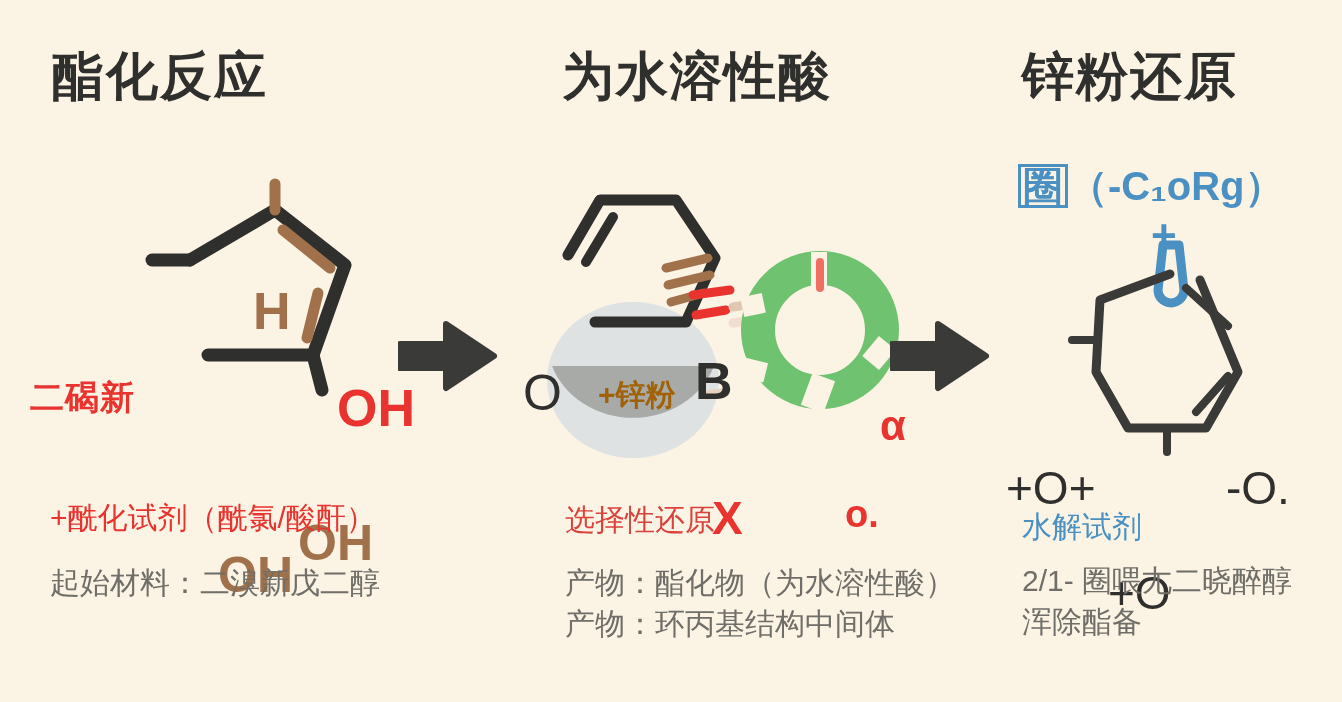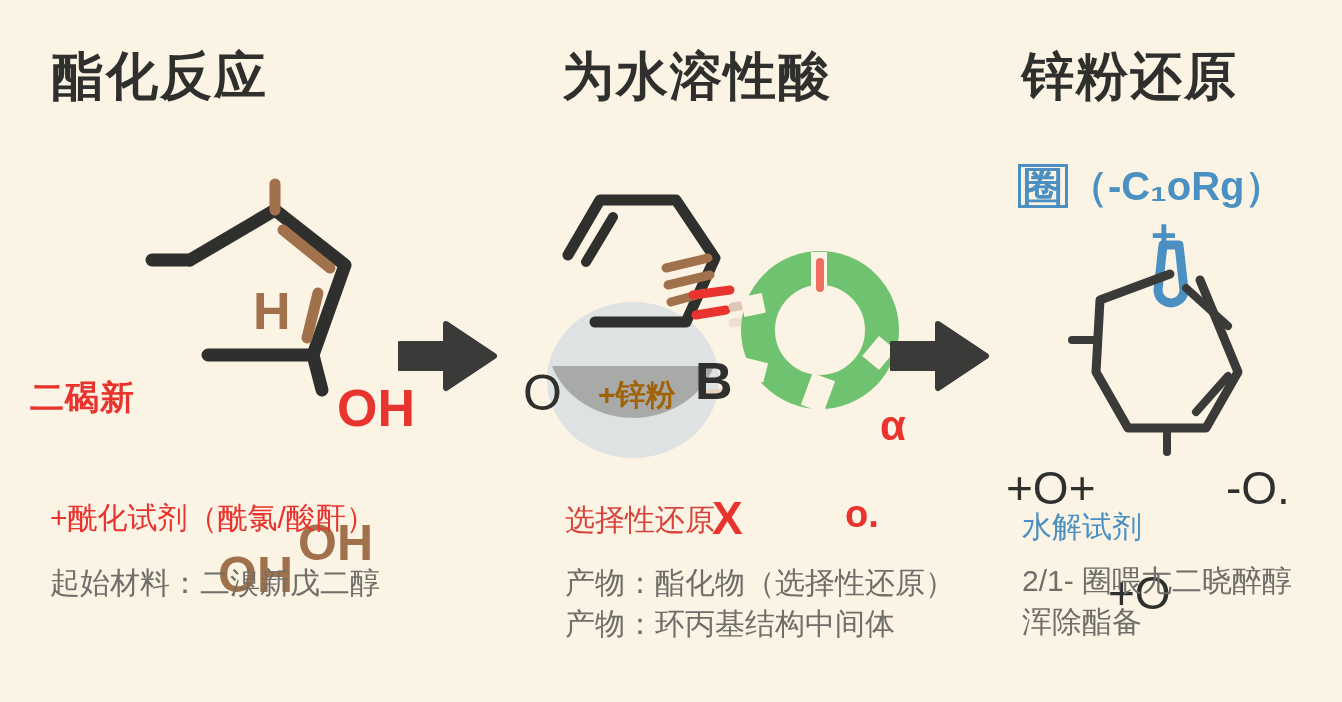--- a/index.html
+++ b/index.html
@@ -204,21 +204,21 @@
     <div class="lbl" id="label-o-plus-bottom">+O</div>
   </div>
 
   <div class="caption-accent" id="cap1-accent">+酰化试剂（酰氯/酸酐）</div>
   <div class="caption-sub" id="cap1-sub">
     <div>起始材料：二溴新戊二醇</div>
   </div>
 
   <div class="caption-accent" id="cap2-accent">选择性还原</div>
   <div class="caption-sub" id="cap2-sub">
-    <div>产物：酯化物（选择性还原）</div>
+    <div>产物：酯化物（为水溶性酸）</div>
     <div>产物：环丙基结构中间体</div>
   </div>
 
   <div class="caption-accent" id="cap3-accent">水解试剂</div>
   <div class="caption-sub" id="cap3-sub">
     <div>2/1- 圈喂尢二晓醉醇</div>
     <div>浑除酯备</div>
   </div>
 
 </div>

